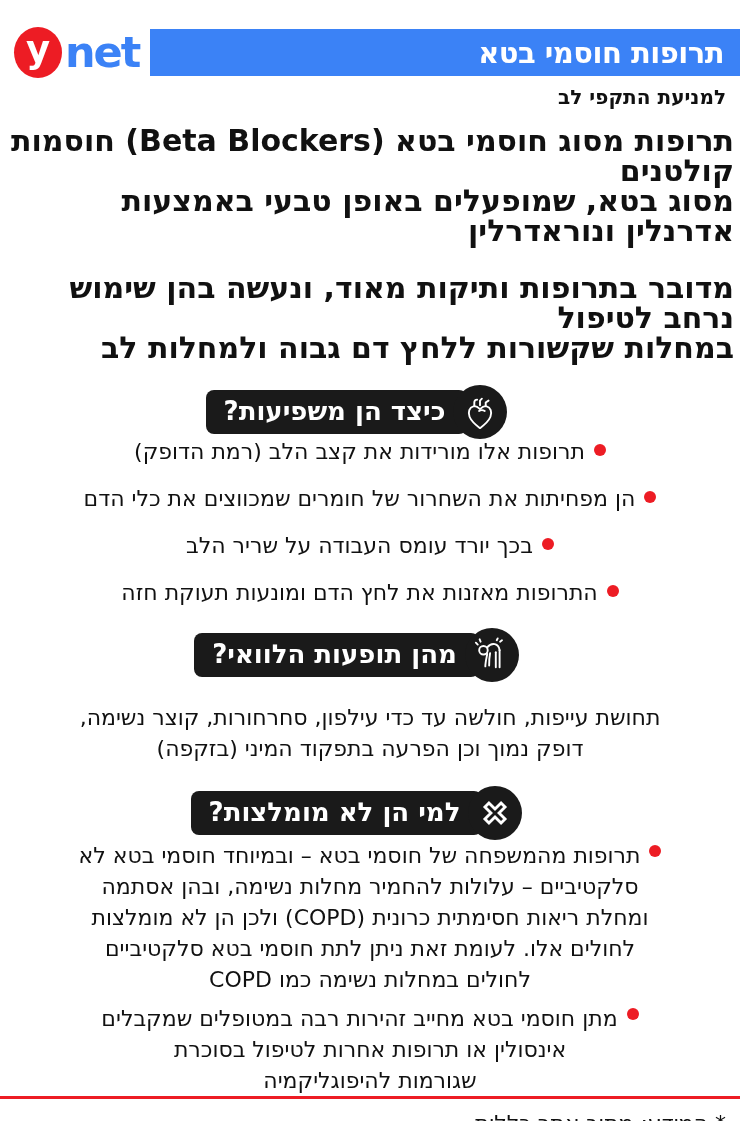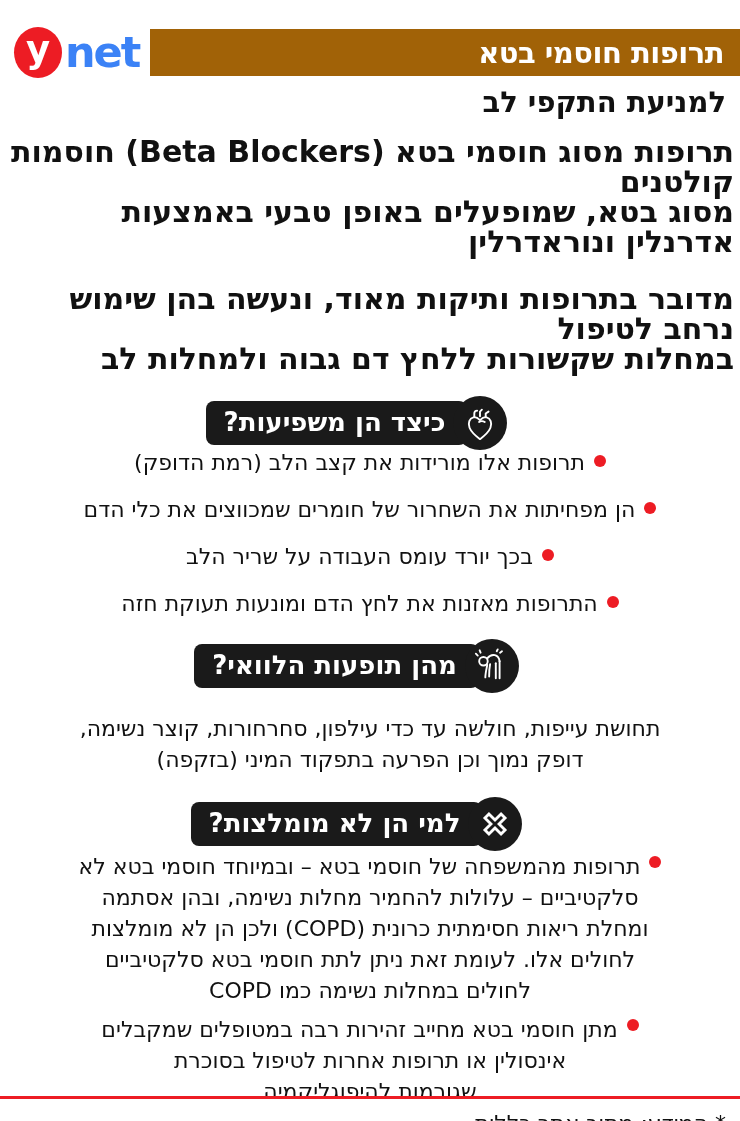--- a/index.html
+++ b/index.html
@@ -12,21 +12,21 @@
     direction: rtl;
     position: relative;
     overflow: hidden;
   }
   .page { position: relative; width: 740px; height: 1121px; }
 
   
   .masthead { position: relative; height: 47px; margin-top: 29px; }
   .title-bar {
     position: absolute; left: 150px; right: 0; top: 0; height: 47px;
-    background: #a16207;
+    background: #3b82f6;
     display: flex; align-items: center; justify-content: flex-start;
     padding-right: 16px;
   }
   .title-bar h1 {
     margin: 0; color: #ffffff; font-size: 29px; font-weight: bold;
     letter-spacing: -0.5px; white-space: nowrap;
   }
   .logo {
     position: absolute; left: 14px; top: -2px;
     display: flex; align-items: center; direction: ltr;
@@ -38,21 +38,21 @@
     padding-bottom: 6px;
   }
   .logo-net {
     font-size: 43px; font-weight: bold; color: #3b82f6;
     letter-spacing: -2px; margin-left: 3px; line-height: 1;
   }
 
   
   .subtitle {
     margin: 9px 0 0; padding: 0 14px;
-    text-align: right; font-size: 29px; font-weight: bold; line-height: 1.2;
+    text-align: right; font-size: 20px; font-weight: bold; line-height: 1.2;
   }
   .intro {
     margin: 17px 6px 0; font-weight: bold; font-size: 30px;
     line-height: 30px; text-align: right; white-space: pre-line;
   }
   .intro.second { margin-top: 27px; }
 
   
   .section-header {
     display: flex; align-items: center; justify-content: center;

